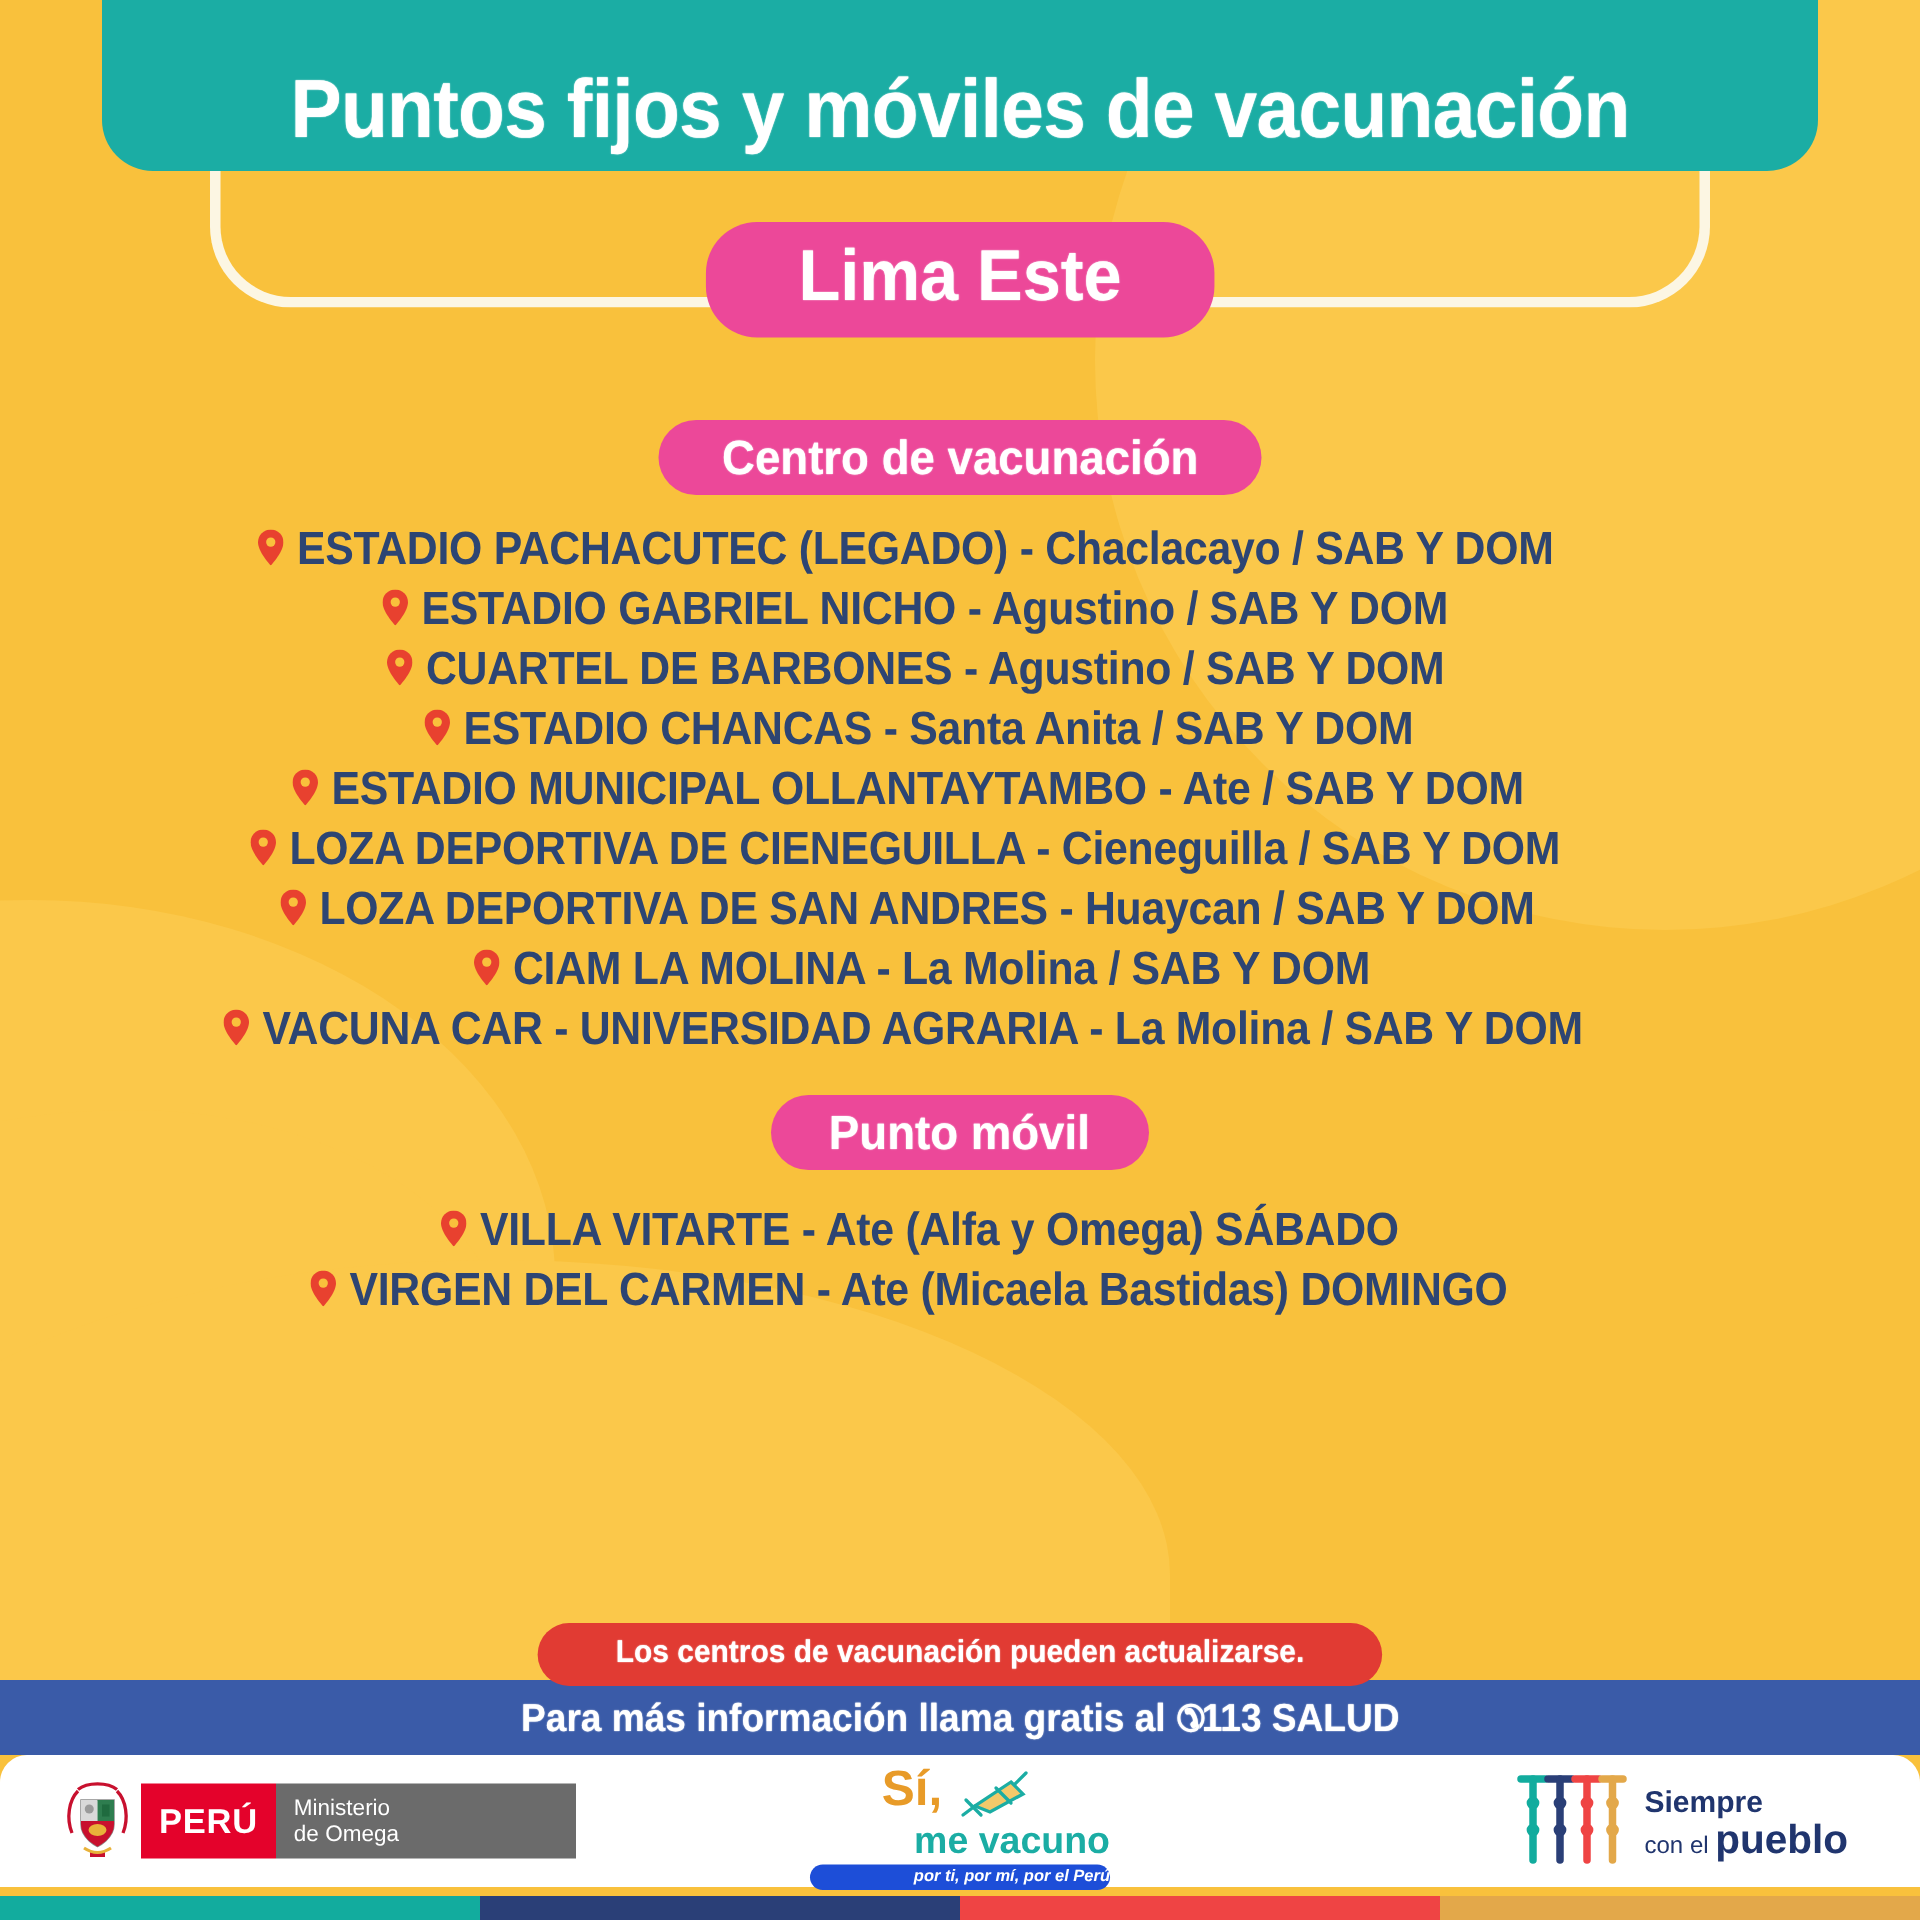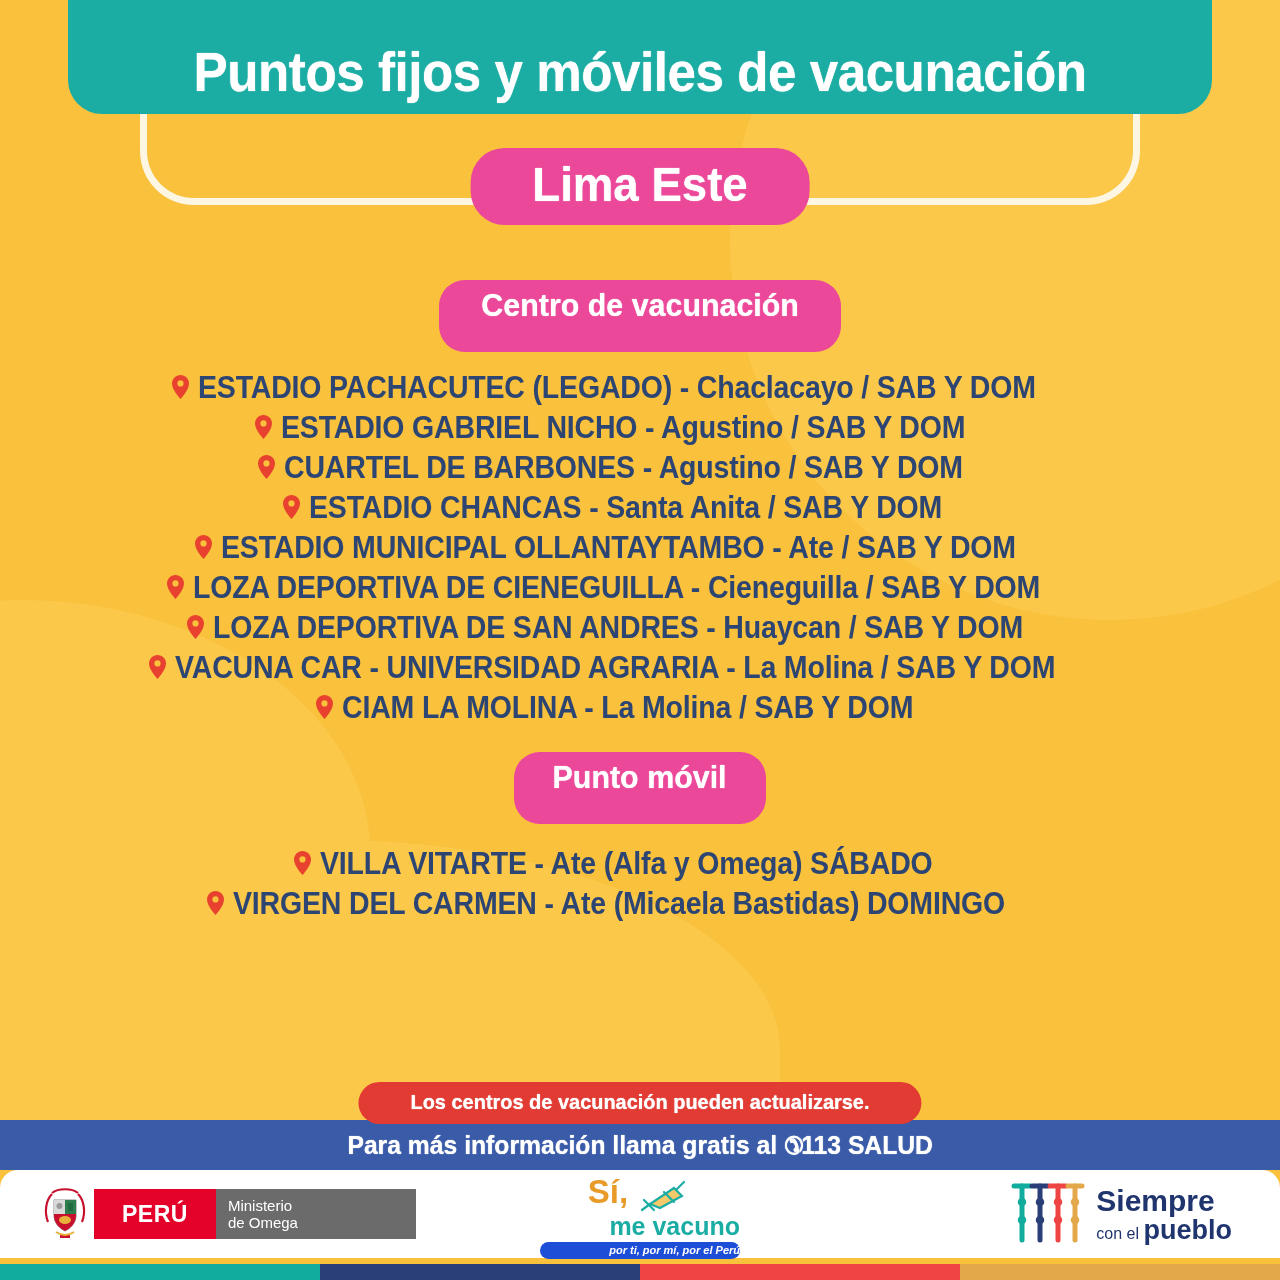--- a/index.html
+++ b/index.html
@@ -74,21 +74,21 @@
     left:50%; transform:translateX(-50%);
     top:148px;
     padding:9px 56px 13px;
     font-size:48px;
     letter-spacing:0px;
     border-radius:34px;
   }
   .pill-region span { transform:scaleX(0.95); display:inline-block; }
 
   .section-pill {
-    padding:7px 34px 28px;
+    padding:7px 34px 6px;
     font-size:32px;
     border-radius:26px;
   }
   .section-pill span { transform:scaleX(0.95); display:inline-block; }
 
   
   #content {
     position:absolute; z-index:5;
     left:0; right:0; top:280px;
     display:flex; flex-direction:column; align-items:center;
@@ -162,21 +162,21 @@
     border-radius:18px 18px 0 0;
     display:flex; align-items:center;
   }
   .logo-minsa { display:flex; align-items:center; margin-left:42px; }
   .coat {
     width:46px; height:56px; margin-right:6px; position:relative;
   }
   .peru-block {
     background:#E4022B; color:#fff;
     font-size:23px; font-weight:bold;
-    padding:0 28px;
+    padding:0 12px;
     height:50px; display:flex; align-items:center;
     letter-spacing:0.5px;
   }
   .minsa-block {
     background:#6B6B6B; color:#fff;
     font-size:15px; line-height:1.15;
     padding:0 10px 0 12px;
     height:50px; width:200px;
     display:flex; flex-direction:column; justify-content:center;
   }
@@ -192,21 +192,21 @@
     background:#1d4ed8; color:#fff;
     border-radius:12px; font-size:11px; font-weight:bold; font-style:italic;
     padding:2px 0 3px; margin-top:3px;
   }
 
   .logo-siempre {
     position:absolute; right:48px; top:10px;
     display:flex; align-items:center; gap:10px;
   }
   .siempre-text { color:#20356E; line-height:1; }
-  .siempre-1 { font-size:30px; font-weight:bold; }
+  .siempre-1 { font-size:20px; font-weight:bold; }
   .siempre-2 { font-size:16px; margin-top:1px; }
   .siempre-2 b { font-size:27px; }
 
   
   .bands {
     position:absolute; z-index:7;
     left:0; right:0; bottom:0; height:16px;
     display:flex;
   }
   .bands div { flex:1 1 25%; height:100%; }
@@ -302,30 +302,30 @@
         </span>
         <span class="ptext"><span class="name">LOZA DEPORTIVA DE SAN ANDRES</span><span class="sep"> - </span><span class="detail">Huaycan / SAB Y DOM</span></span>
       </div>
       <div class="point-row">
         <span class="pin">
           <svg viewBox="0 0 17 24">
             <path d="M8.5 0C3.8 0 0 3.8 0 8.5 0 15 8.5 24 8.5 24S17 15 17 8.5C17 3.8 13.2 0 8.5 0z" fill="#E8412F"></path>
             <circle cx="8.5" cy="8.4" r="3.1" fill="#F9C13C"></circle>
           </svg>
         </span>
+        <span class="ptext"><span class="name">CIAM LA MOLINA</span><span class="sep"> - </span><span class="detail">La Molina / SAB Y DOM</span></span>
+      </div>
+      <div class="point-row">
+        <span class="pin">
+          <svg viewBox="0 0 17 24">
+            <path d="M8.5 0C3.8 0 0 3.8 0 8.5 0 15 8.5 24 8.5 24S17 15 17 8.5C17 3.8 13.2 0 8.5 0z" fill="#E8412F"></path>
+            <circle cx="8.5" cy="8.4" r="3.1" fill="#F9C13C"></circle>
+          </svg>
+        </span>
         <span class="ptext"><span class="name">VACUNA CAR - UNIVERSIDAD AGRARIA</span><span class="sep"> - </span><span class="detail">La Molina / SAB Y DOM</span></span>
-      </div>
-      <div class="point-row">
-        <span class="pin">
-          <svg viewBox="0 0 17 24">
-            <path d="M8.5 0C3.8 0 0 3.8 0 8.5 0 15 8.5 24 8.5 24S17 15 17 8.5C17 3.8 13.2 0 8.5 0z" fill="#E8412F"></path>
-            <circle cx="8.5" cy="8.4" r="3.1" fill="#F9C13C"></circle>
-          </svg>
-        </span>
-        <span class="ptext"><span class="name">CIAM LA MOLINA</span><span class="sep"> - </span><span class="detail">La Molina / SAB Y DOM</span></span>
       </div>
     </div>
 
   <div class="section-head sec-movil">
     <div class="pill section-pill">
       <span>Punto móvil</span>
     </div>
   </div>
   <div class="point-list" id="list-movil">
       <div class="point-row">

